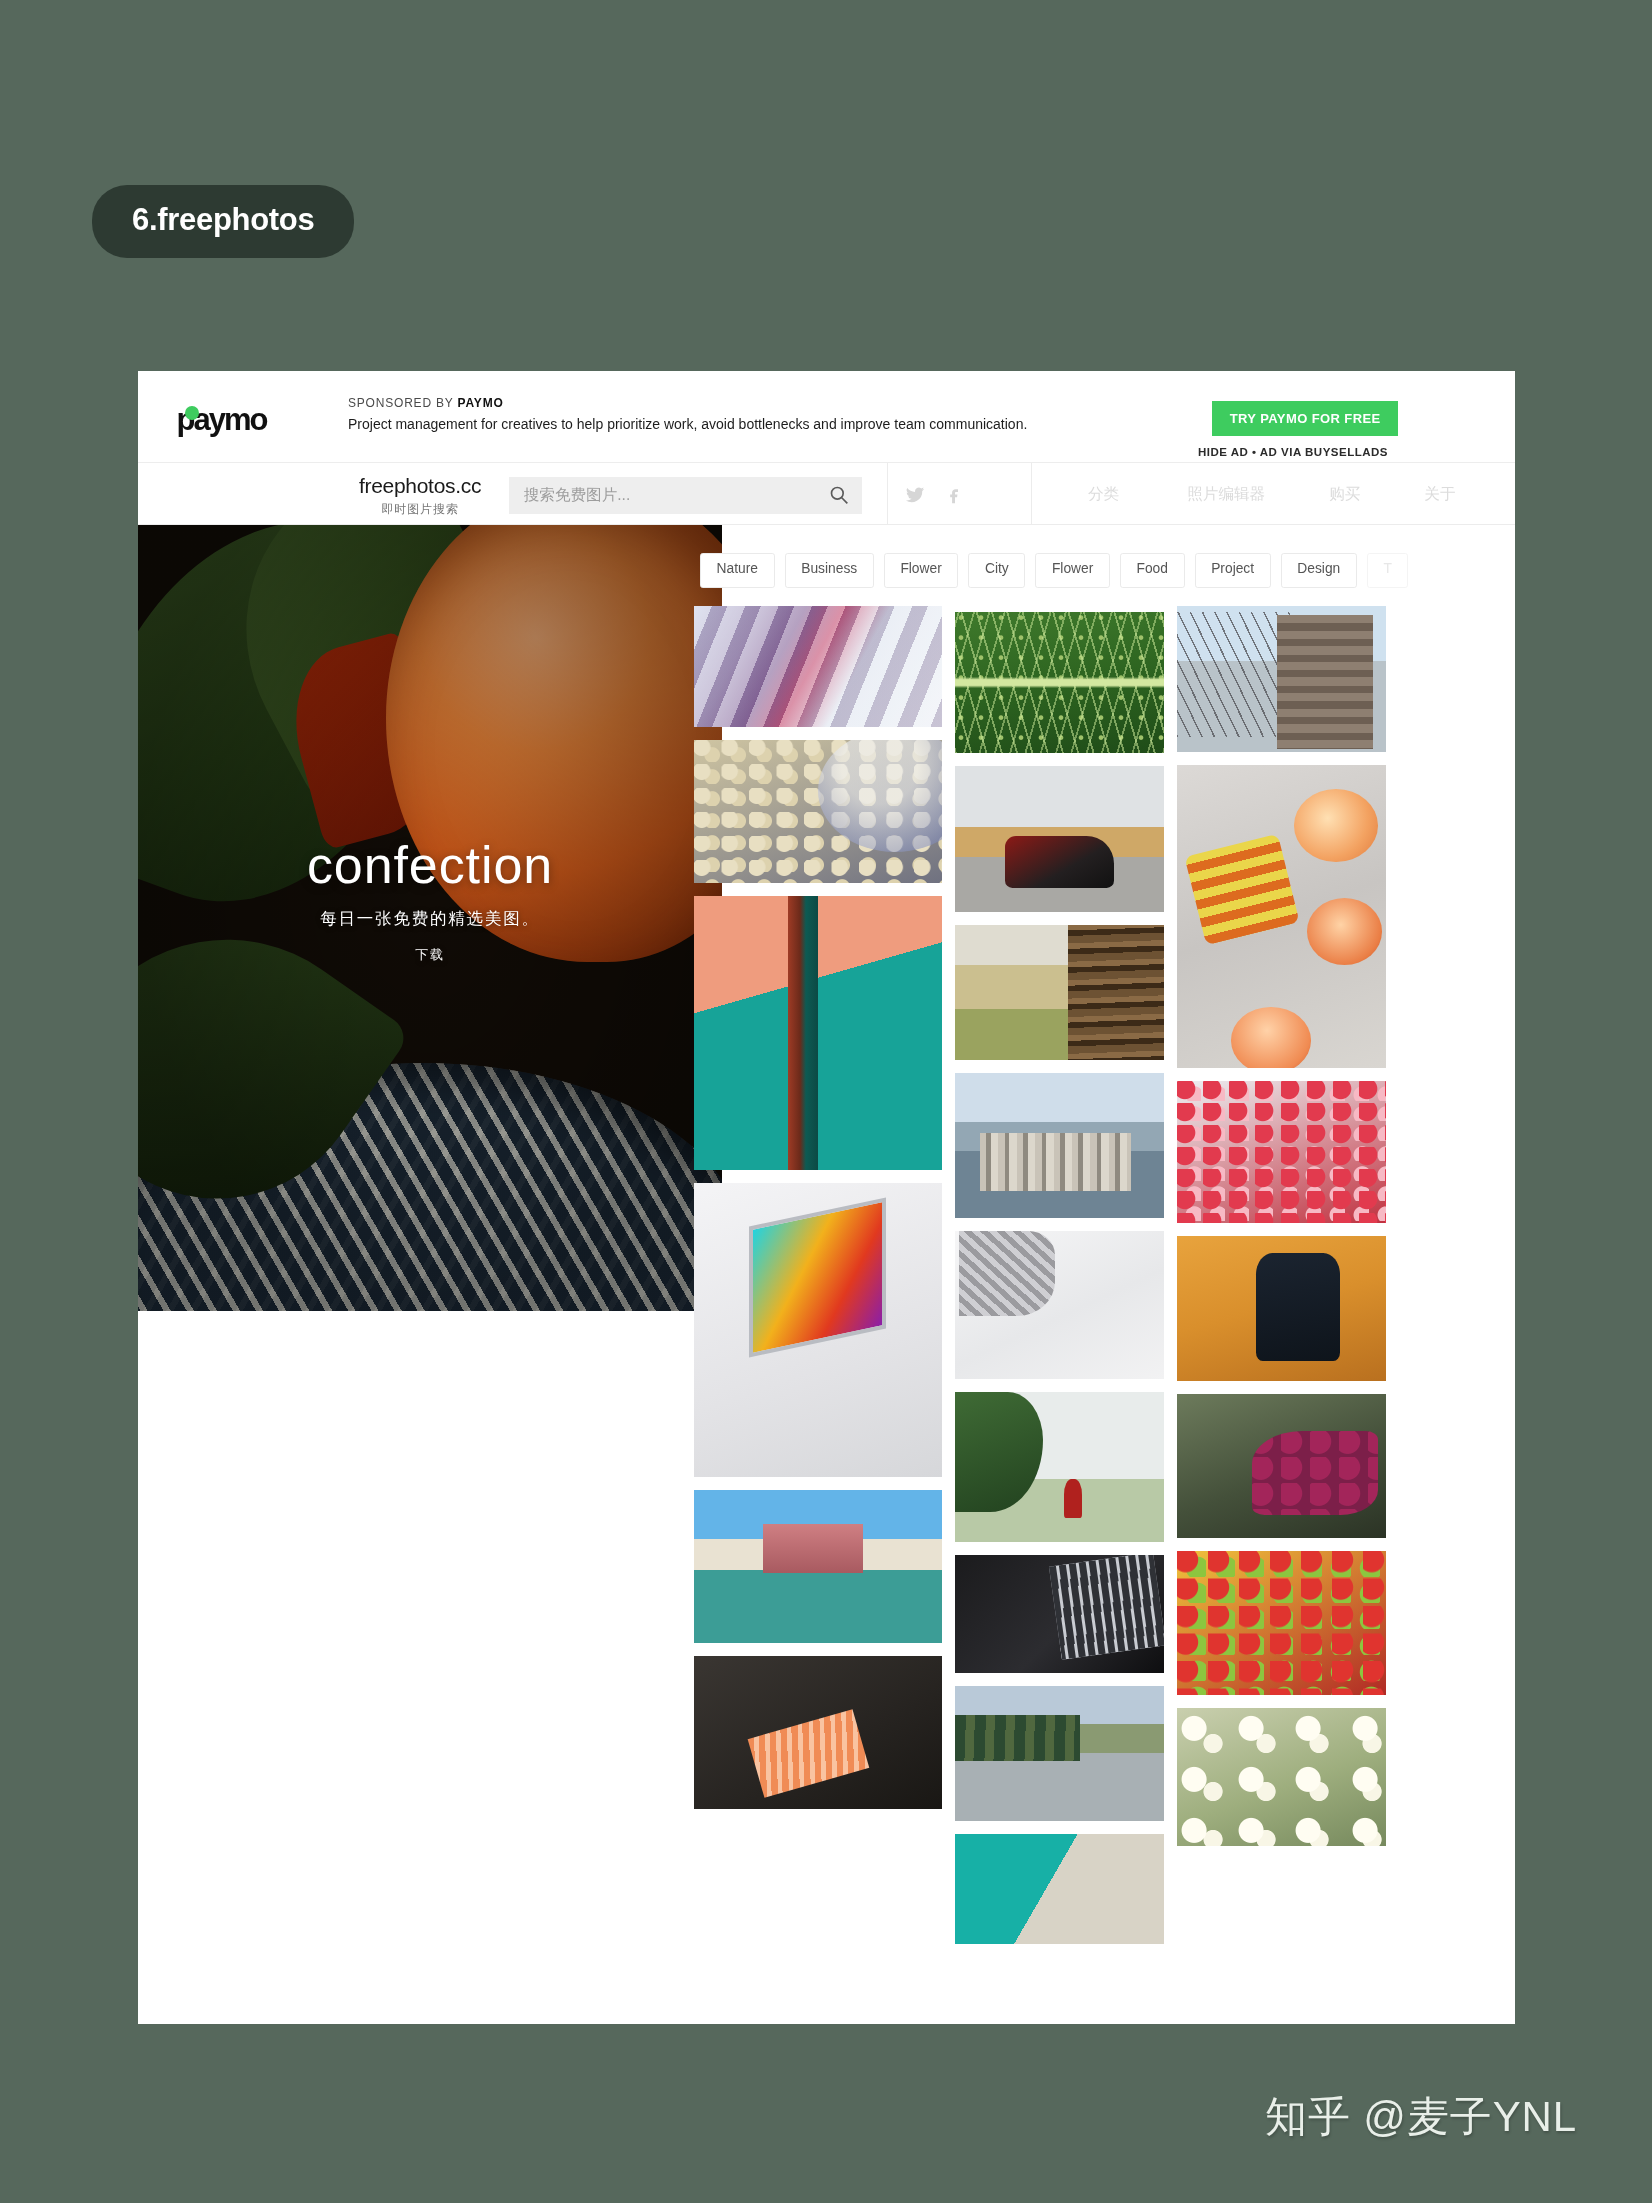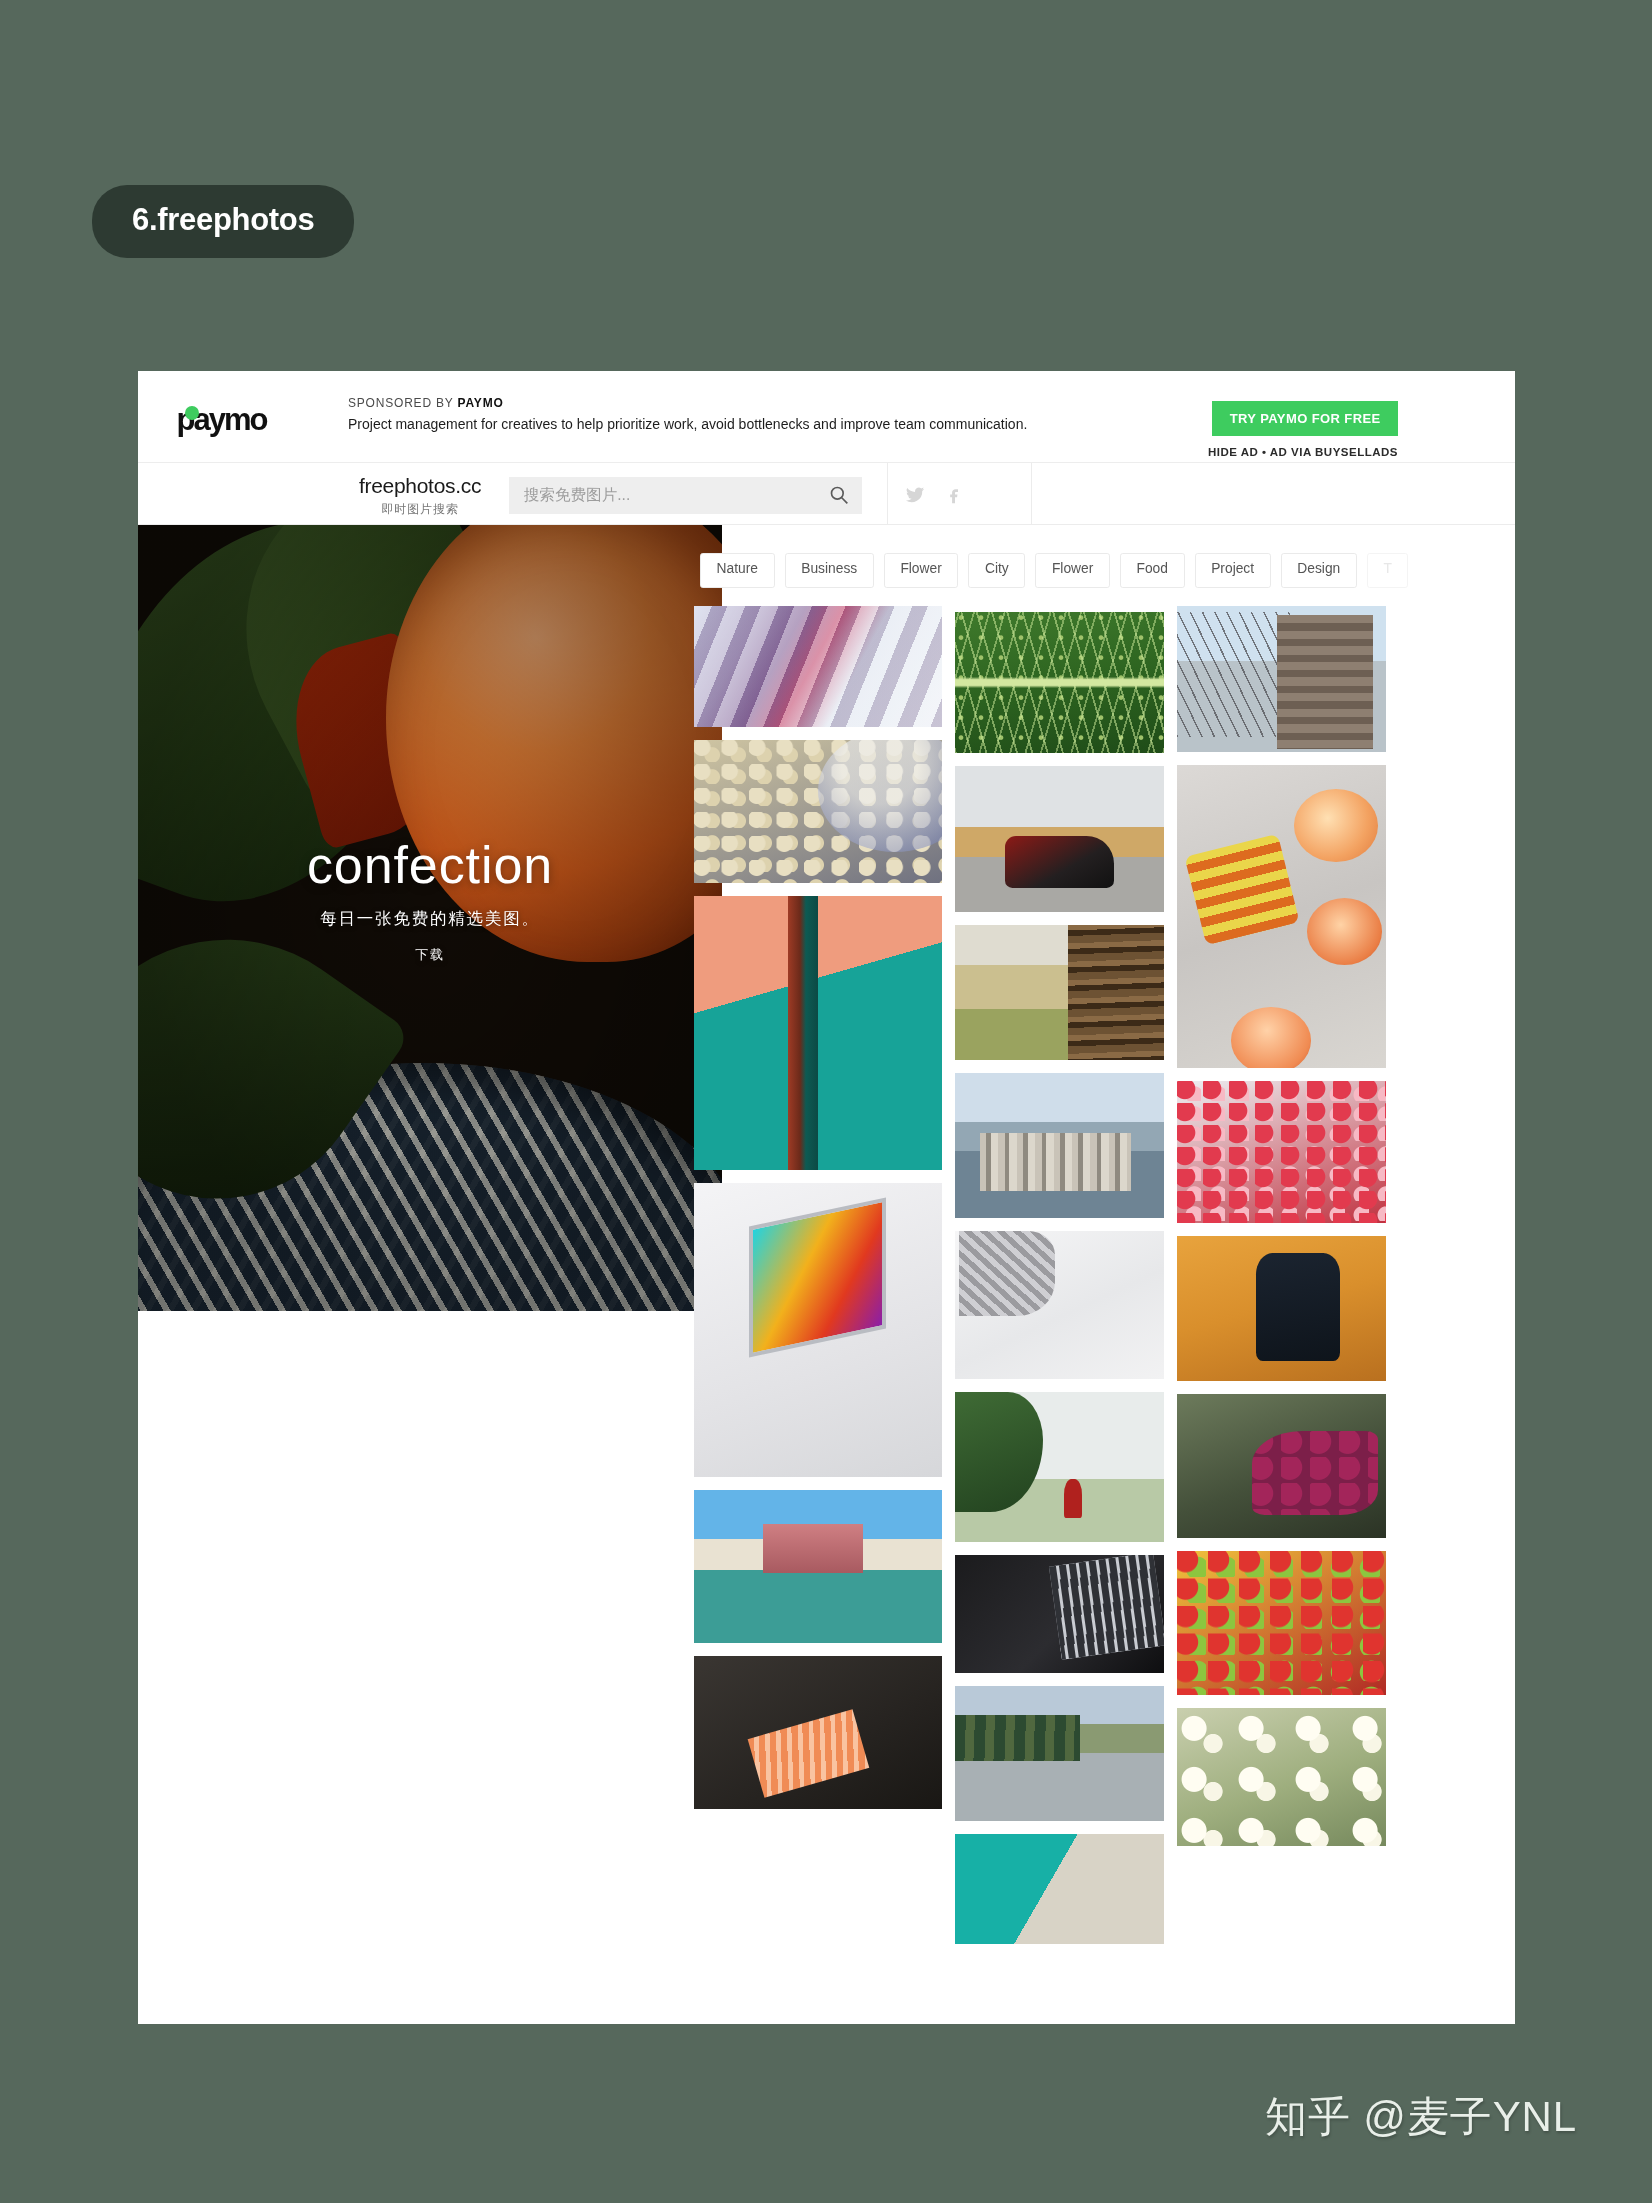--- a/index.html
+++ b/index.html
@@ -61,21 +61,21 @@
     font-size: 14px; color: #1d1d1d;
   }
   .ad-cta {
     position: absolute; right: 117px; top: 30px;
     background: #3ecc5f; color: #fff;
     font-size: 13px; font-weight: bold;
     padding: 10px 17.4px; letter-spacing: 0.4px;
     border: none; cursor: pointer; white-space: nowrap;
   }
   .ad-foot {
-    position: absolute; right: 117px; top: 75px;
+    position: absolute; right: 127px; top: 75px;
     font-size: 11.5px; color: #2b2b2b;
     font-weight: bold; letter-spacing: 0.5px; text-align: right;
   }
 
   
   .nav {
     position: relative; height: 62px;
     border-bottom: 0.9px solid #ececec;
   }
   .brand { position: absolute; left: 221px; top: 11px; text-align: center; }
@@ -358,20 +358,26 @@
       <svg viewBox="0 0 24 24" width="20" height="20">
         <path d="M23 4.9a9 9 0 0 1-2.6.7 4.5 4.5 0 0 0 2-2.5 9 9 0 0 1-2.9 1.1A4.5 4.5 0 0 0 12 8.3a12.8 12.8 0 0 1-9.3-4.7 4.5 4.5 0 0 0 1.4 6 4.5 4.5 0 0 1-2-.6 4.5 4.5 0 0 0 3.6 4.4 4.5 4.5 0 0 1-2 .1 4.5 4.5 0 0 0 4.2 3.1A9 9 0 0 1 1 18.5a12.8 12.8 0 0 0 19.7-11.4A9 9 0 0 0 23 4.9z"></path>
       </svg>
     </span>
     <span class="soc fb">
       <svg viewBox="0 0 24 24" width="20" height="20">
         <path d="M14.5 8.5h2.3V5.2h-2.8c-2.6 0-4.3 1.6-4.3 4.2v2.1H7.4v3.3h2.3V22h3.5v-7.2h2.5l.4-3.3h-2.9V9.8c0-.8.3-1.3 1.3-1.3z"></path>
       </svg>
     </span>
 
+    <div class="navlinks">
+      <span class="navlink l0">分类</span>
+      <span class="navlink l1">照片编辑器</span>
+      <span class="navlink l2">购买</span>
+      <span class="navlink l3">关于</span>
+    </div>
   </div>
 
   <div class="content">
 
     <div class="hero">
       <div class="hero-bg">
         <span class="leaf a"></span>
         <span class="leaf b"></span>
         <span class="leaf d"></span>
         <span class="bowl"></span>

